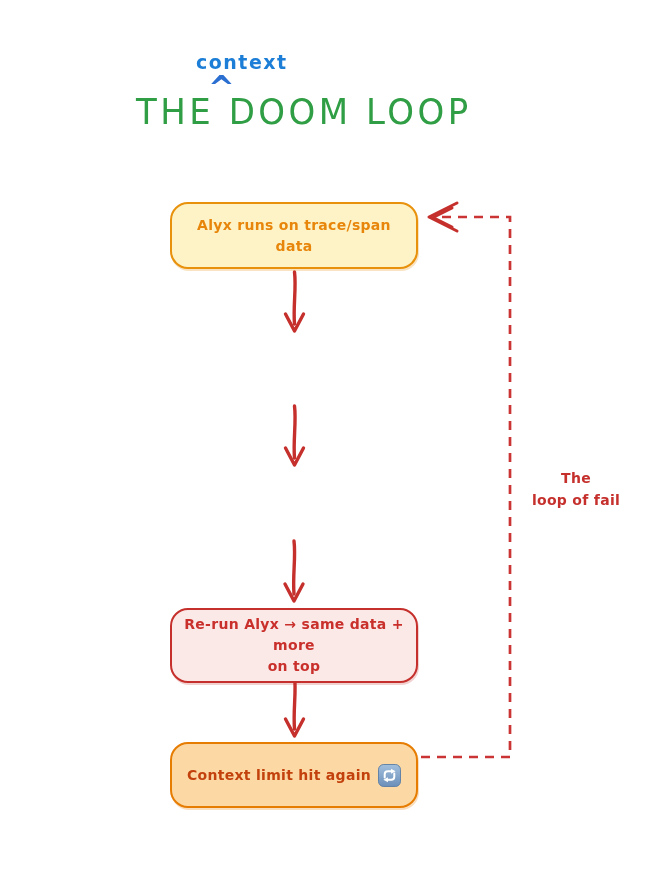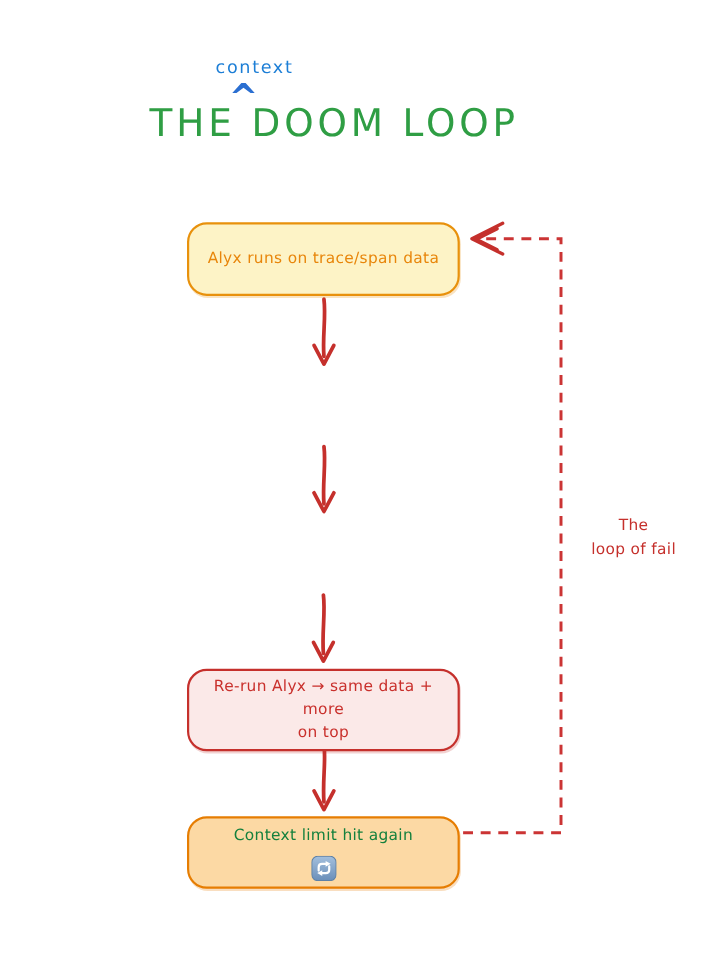--- a/index.html
+++ b/index.html
@@ -10,22 +10,22 @@
     background: #ffffff;
     overflow: hidden;
     font-family: "DejaVu Sans", sans-serif;
   }
 
   
   .insert-word {
     position: absolute;
     left: 196px; top: 51px;
     color: #1c7ed6;
-    font-size: 16px;
-    font-weight: 400;
+    font-size: 19px;
+    font-weight: 700;
     letter-spacing: 1.5px;
   }
   .caret {
     position: absolute;
     left: 208px; top: 72px;
     color: #2b6fd1;
     font-size: 32px;
     font-weight: 700;
     line-height: 1;
     transform: scaleY(1.05);
@@ -52,42 +52,41 @@
     display: flex;
     align-items: center;
     justify-content: center;
     gap: 7px;
     text-align: center;
     padding: 4px 10px;
   }
   .node .label {
     white-space: pre-line;
     font-size: 14px;
-    font-weight: 400;
+    font-weight: 700;
     line-height: 1.5;
     letter-spacing: 0.3px;
   }
   .node--yellow {
     background: #fdf3c6;
     border: 2.5px solid #e8910c;
     color: #e8860b;
     box-shadow: 1px 2px 0 rgba(232, 145, 12, 0.25);
   }
   .node--pink {
     background: #fbe9e8;
     border: 2.5px solid #c5302c;
     color: #c9302c;
     box-shadow: 1px 2px 0 rgba(197, 48, 44, 0.22);
   }
   .node--orange {
     background: #fcd9a4;
     border: 2.5px solid #e67d02;
-    color: #15803d;
+    color: #c2410c;
     box-shadow: 1px 2px 0 rgba(230, 125, 2, 0.25);
-    flex-direction: column;
   }
   #node-1 { top: 202px; min-height: 67px; }
   #node-2 { top: 339px; min-height: 65px; }
   #node-3 { top: 472px; min-height: 66px; }
   #node-4 { top: 608px; min-height: 65px; }
   #node-5 { top: 742px; min-height: 66px; }
 
   
   .connectors {
     position: absolute;
@@ -96,21 +95,21 @@
   }
 
   
   .loop-label {
     position: absolute;
     left: 518px; top: 468px;
     width: 116px;
     text-align: center;
     color: #c5302c;
     font-size: 14px;
-    font-weight: 400;
+    font-weight: 700;
     line-height: 1.55;
     white-space: pre-line;
     letter-spacing: 0.3px;
   }
 
   
   .repeat-icon { display: inline-flex; flex: 0 0 auto; }
 </style>
 </head>
 <body>

